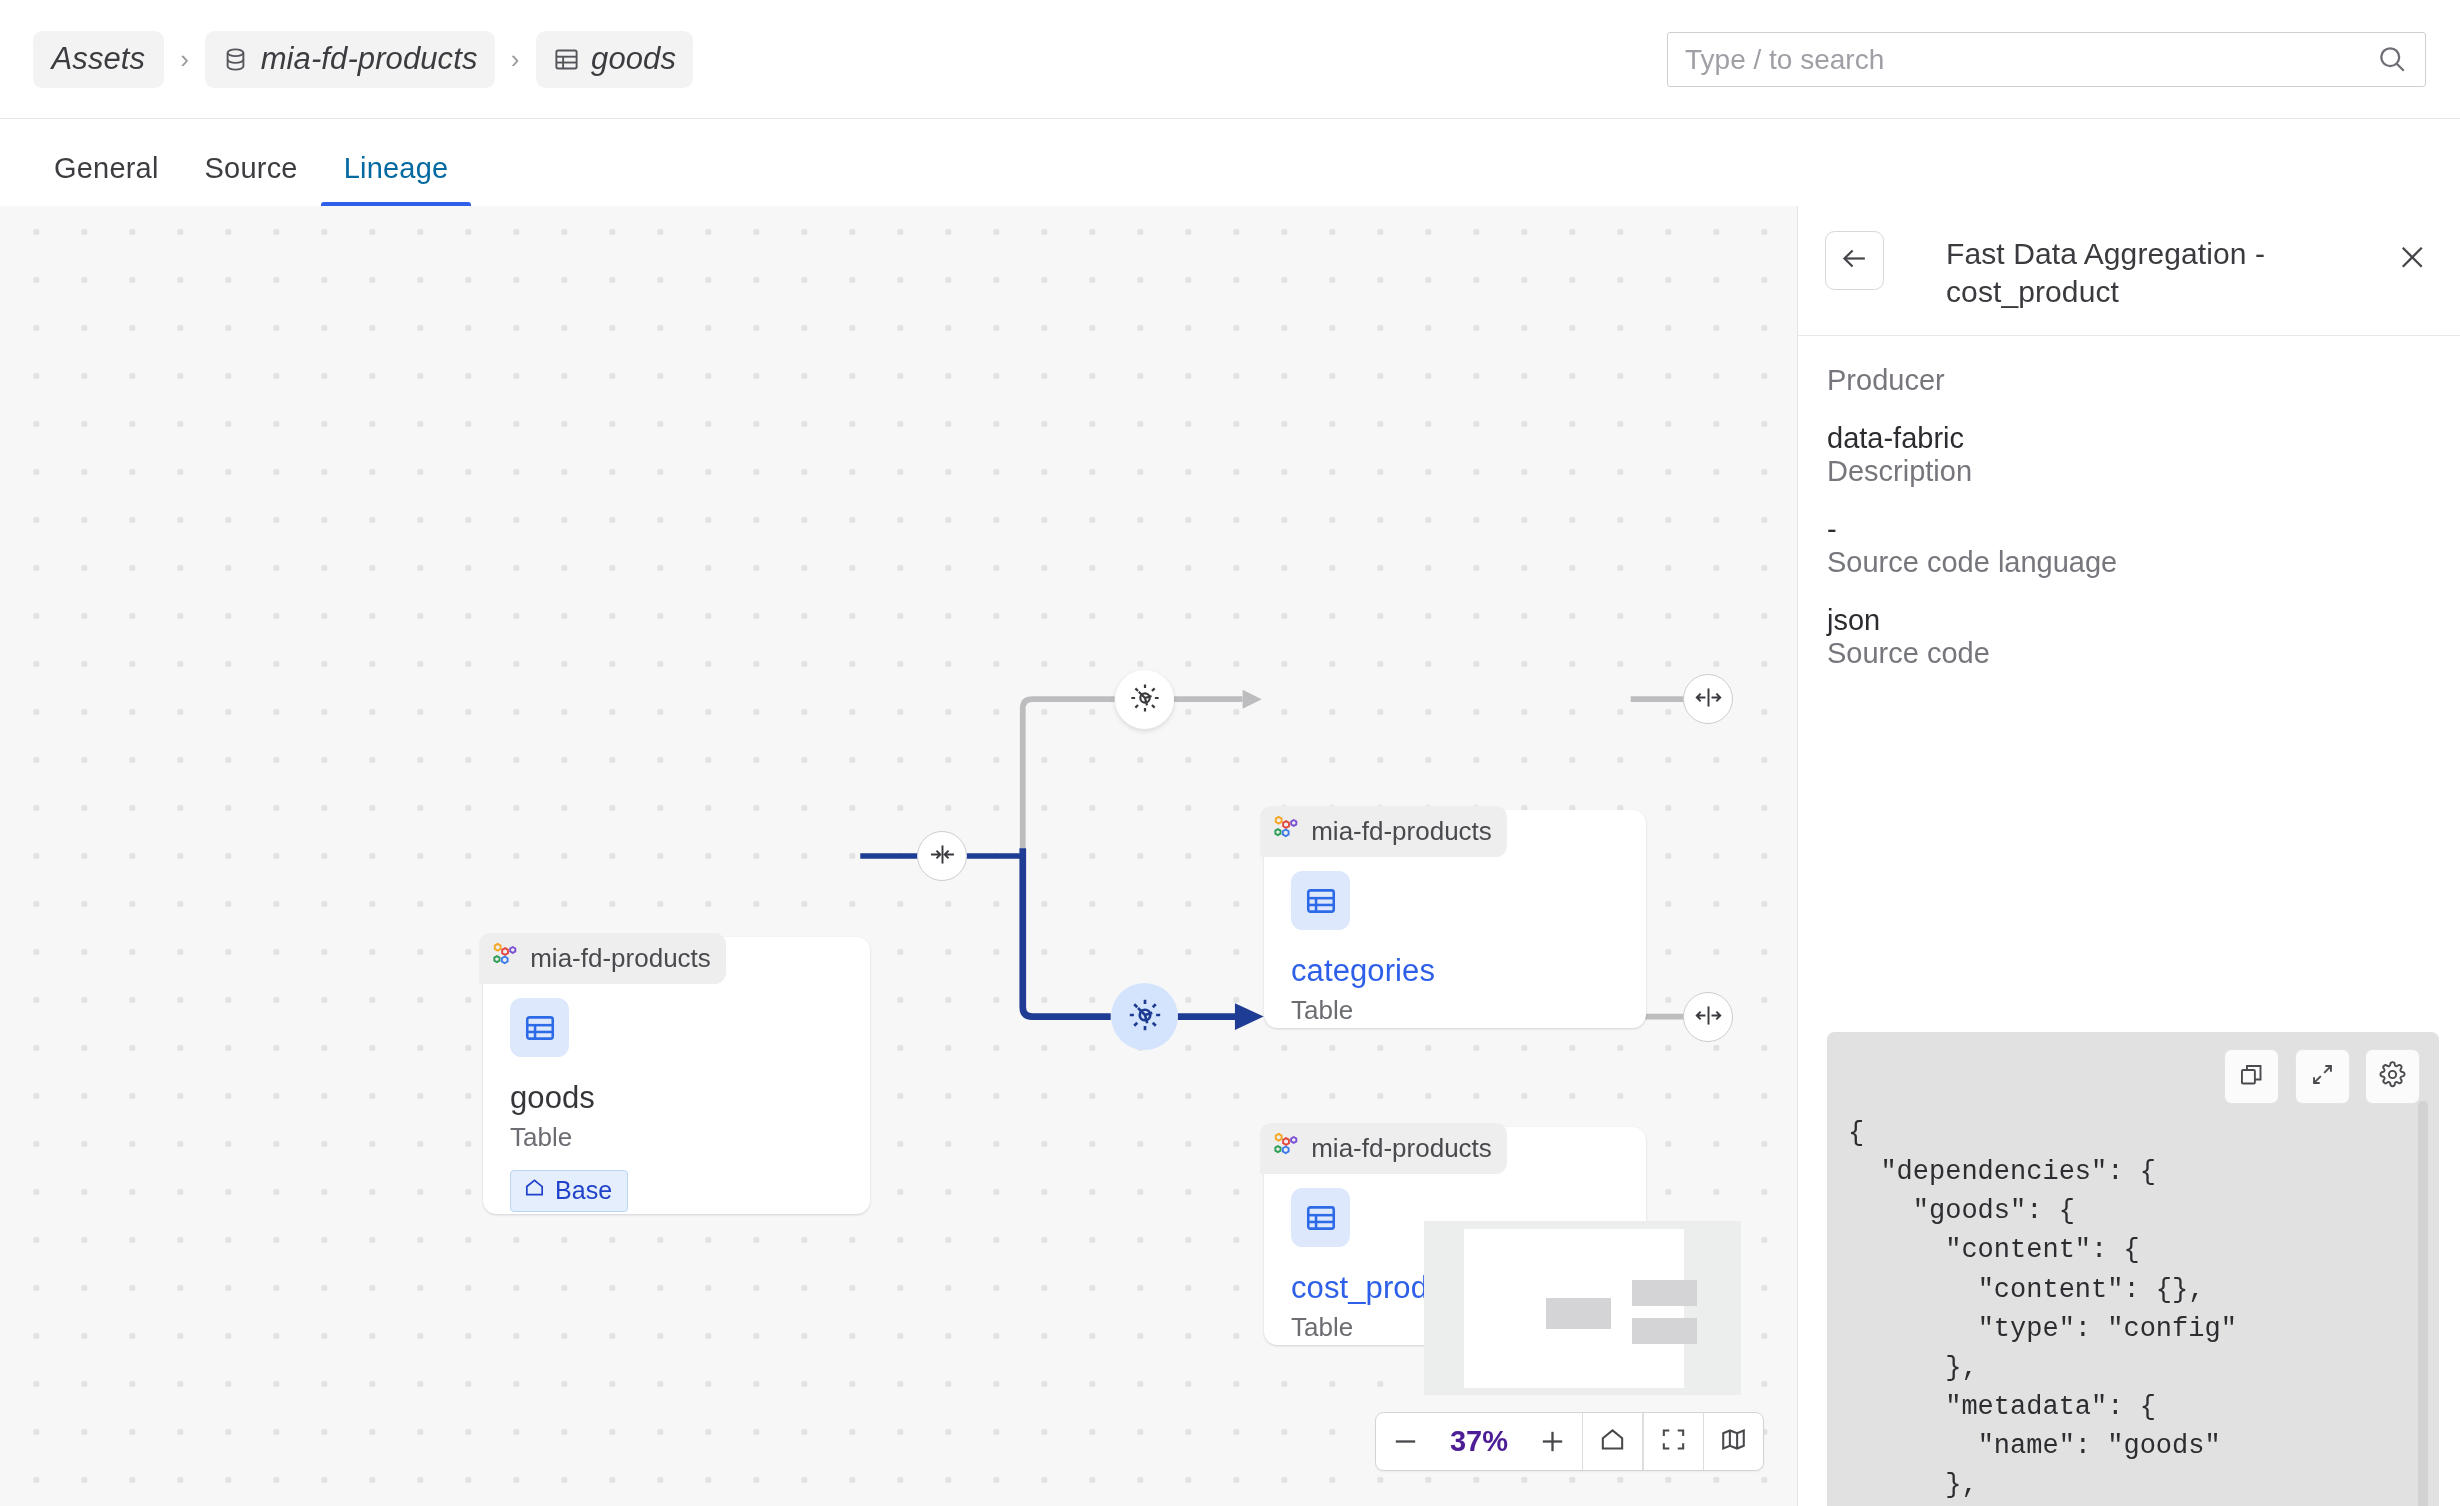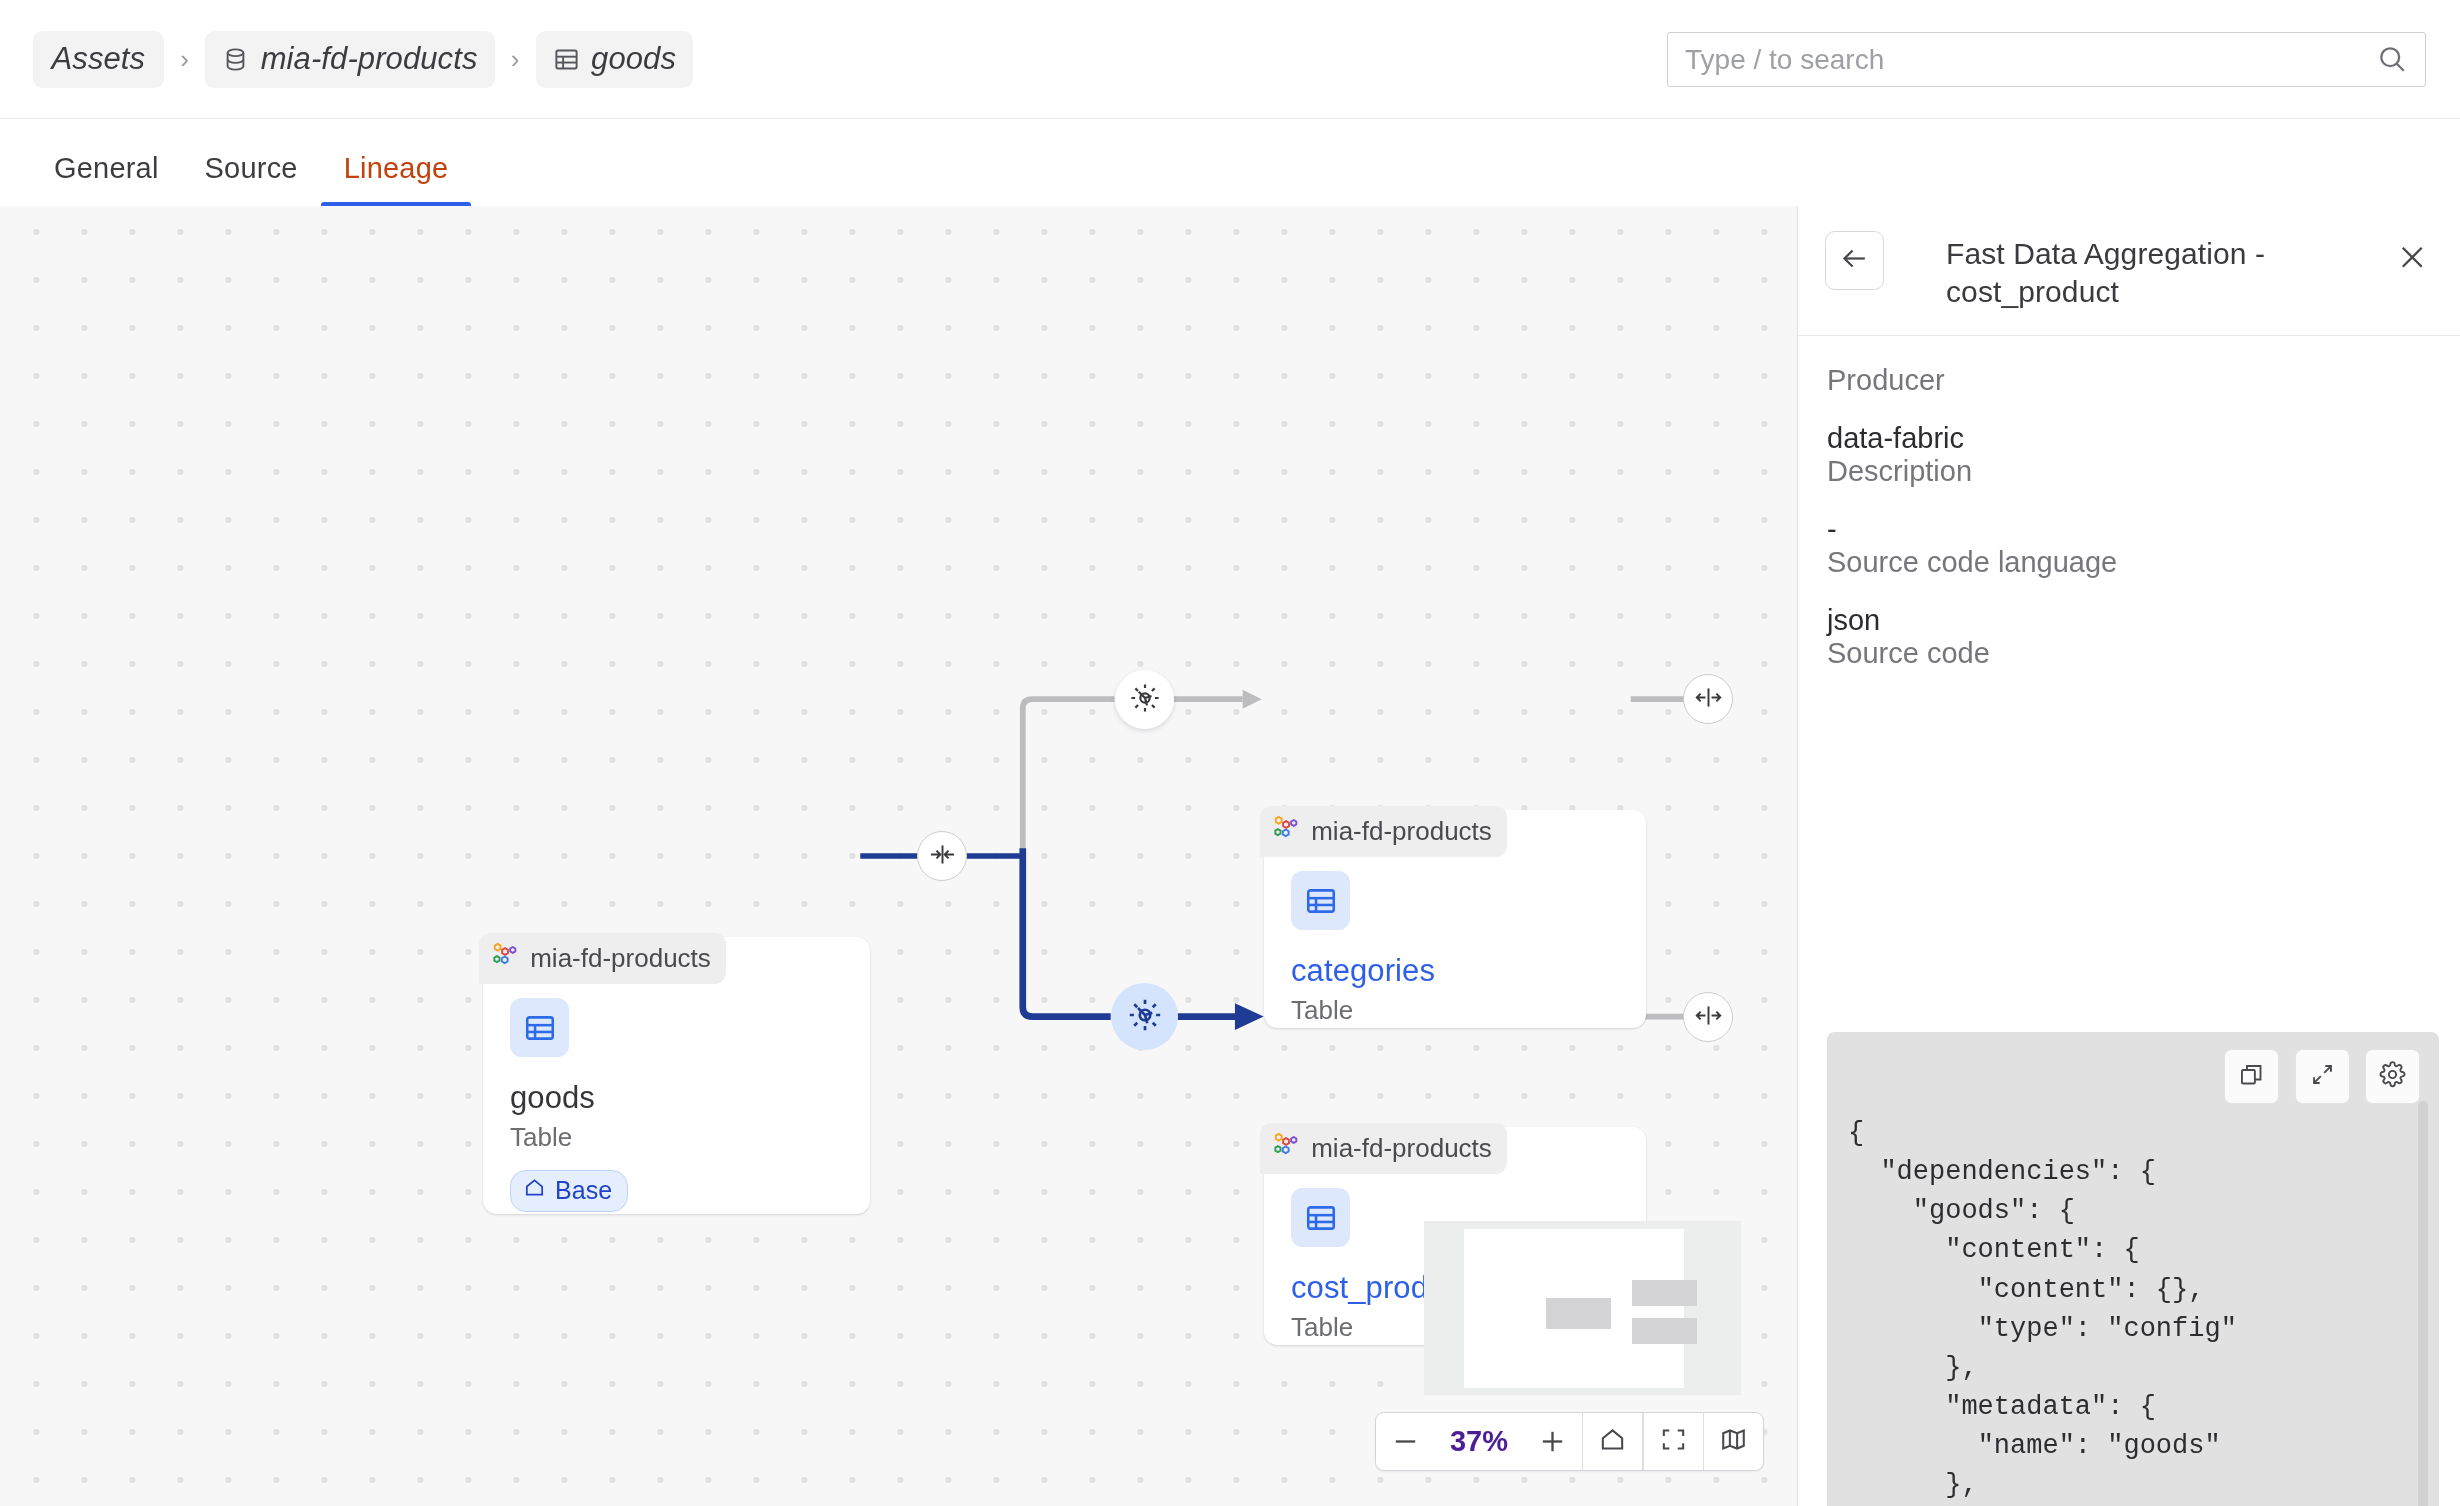--- a/index.html
+++ b/index.html
@@ -54,21 +54,21 @@
     width: 2460px; height: 88px;
     background: #ffffff; border-bottom: 1px solid #e4e4e6;
     display: flex; align-items: flex-end; padding-left: 31px;
   }
   .tab {
     font-size: 29px; color: #3d3d41;
     padding: 0 23px 21px 23px;
     position: relative; cursor: pointer;
     letter-spacing: 0.2px;
   }
-  .tab.active { color: #c2410c; }
+  .tab.active { color: #0369a1; }
   .tab.active::after {
     content: ""; position: absolute;
     left: 0; right: 0; bottom: -1.9px; height: 5.7px;
     background: #2d5fe8; border-radius: 2.9px 2.9px 0 0;
   }
 
   
   .canvas {
     position: absolute; top: 206px; left: 0;
     width: 1797px; height: 1300px;
@@ -107,21 +107,21 @@
     background: #dde8fd;
     display: flex; align-items: center; justify-content: center;
   }
   .node-title { font-size: 31px; margin-top: 23px; color: #36363a; letter-spacing:0.1px; }
   .node-title.link { color: #2d5fe8; }
   .node-sub { font-size: 26px; color: #6c6d72; margin-top: 5.7px; }
   .base-pill {
     display: inline-flex; align-items: center; gap: 9.6px;
     margin-top: 17px;
     background: #e4eefc; border: 1.4px solid #bcd4f8;
-    border-radius: 16px; padding: 5.7px 15.3px 5.7px 11.5px;
+    border-radius: 4px; padding: 5.7px 15.3px 5.7px 11.5px;
     font-size: 25px; color: #2143c9;
   }
 
   
   .handle {
     position: absolute; border-radius: 50%;
     display: flex; align-items: center; justify-content: center;
   }
   .handle.gear-plain {
     width: 59px; height: 59px; background: #ffffff;

